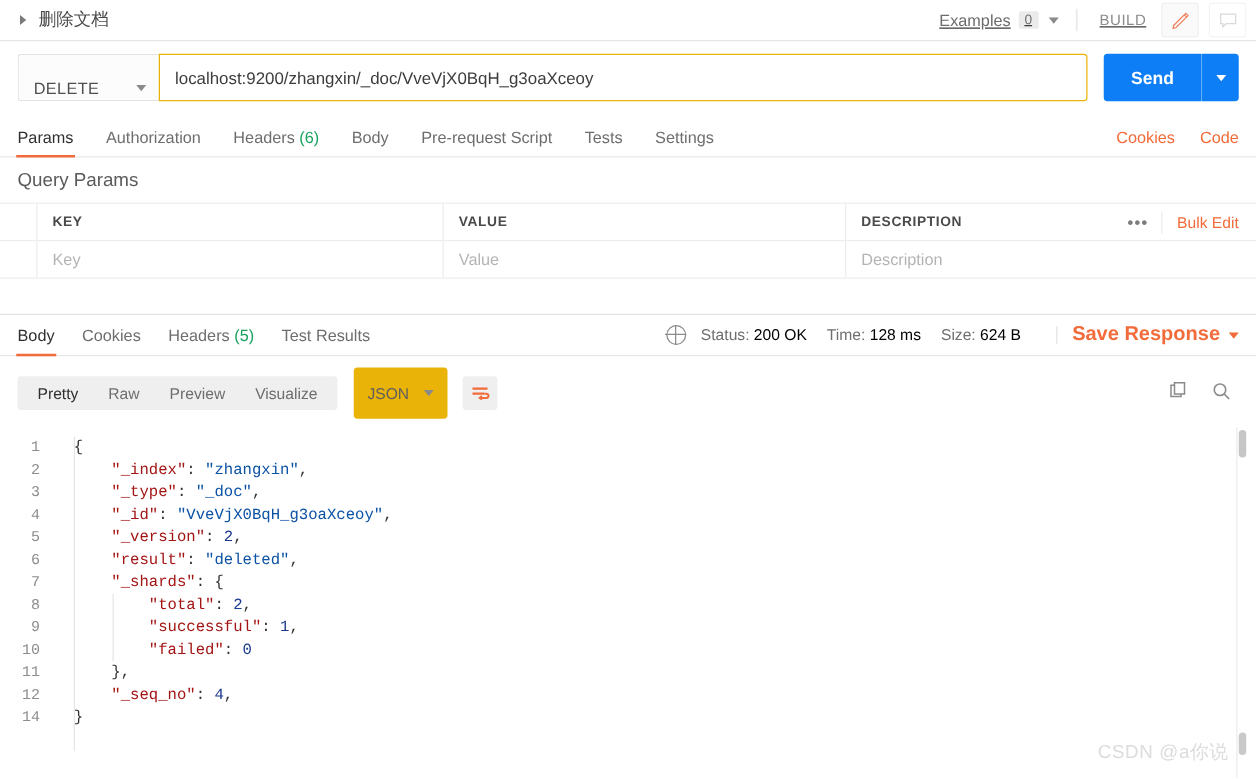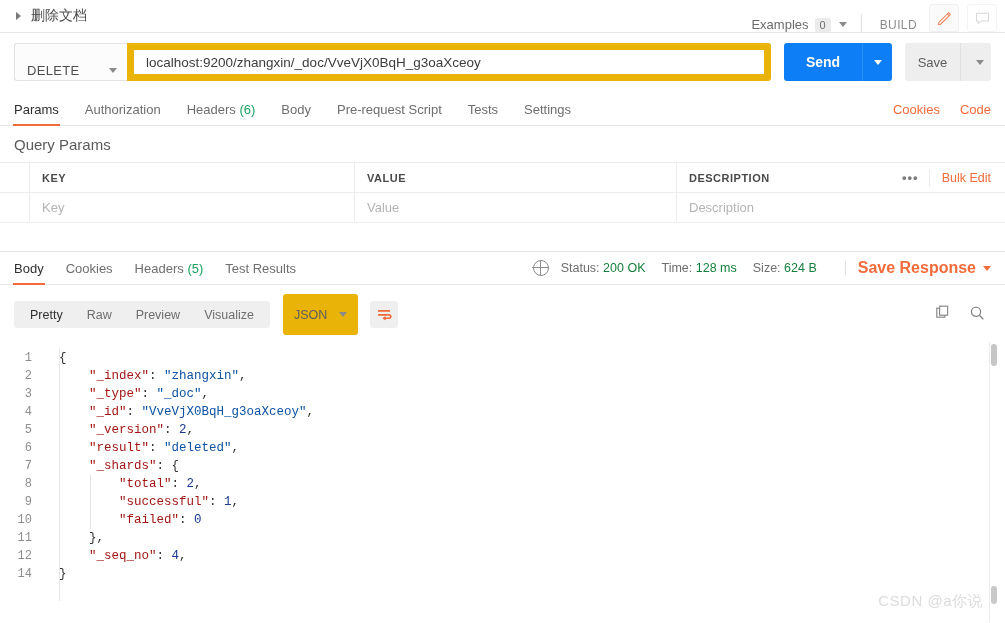--- a/index.html
+++ b/index.html
@@ -39,23 +39,24 @@
     border-top: 4px solid transparent;
     border-bottom: 4px solid transparent;
   }
   .title-text {
     font-size: 14px;
     color: #4a4a4a;
   }
   .titlebar-right {
     margin-left: auto;
     display: flex;
-    align-items: flex-end;
+    align-items: center;
     gap: 0px;
     height: 100%;
+    text-decoration: underline;
   }
   .examples-label {
     font-size: 13px;
     color: #6b6b6b;
   }
   .examples-count {
     display: inline-block;
     background: #ebebeb;
     color: #707070;
     font-size: 11px;
@@ -114,21 +115,21 @@
   }
   .method-text {
     font-size: 13px;
     color: #4f4f4f;
     letter-spacing: .3px;
   }
   .method-select .caret-down { margin-left: auto; }
   .url-input {
     flex: 1;
     height: 38px;
-    border: 7px solid #eab308;
+    border: 1px solid #eab308;
     border-radius: 0 3px 3px 0;
     background: #ffffff;
     display: flex;
     align-items: center;
     padding: 0 12px;
     box-sizing: border-box;
     font-size: 13.5px;
     color: #3c3c3c;
     overflow: hidden;
     white-space: nowrap;
@@ -314,21 +315,21 @@
   }
   .globe::after {
     content: "";
     position: absolute;
     left: -1.4px; right: -1.4px; top: 50%;
     height: 0;
     margin-top: -0.7px;
     border-top: 1.4px solid #8c8c8c;
   }
   .stat { margin-right: 16px; }
-  .stat .v { color: #15803d; text-align: right; }
+  .stat .v { color: #000000; text-align: right; }
   .res-right .vsep { margin: 0 12px; height: 14px; }
   .save-resp { color: #f26b3a; font-weight: bold; font-size: 16px; }
   .save-resp-caret {
     width: 0; height: 0;
     border-left: 4px solid transparent;
     border-right: 4px solid transparent;
     border-top: 5px solid #f26b3a;
     margin-left: 7px;
   }
 
@@ -482,26 +483,20 @@
     <span class="method-text">DELETE</span>
     <span class="caret-down"></span>
   </div>
   <div class="url-input" title="Enter request URL">localhost:9200/zhangxin/_doc/VveVjX0BqH_g3oaXceoy</div>
   <div class="send-group">
     <div class="send-btn">Send</div>
     <div class="send-caret">
       <span class="caret-down"></span>
     </div>
   </div>
-  <div class="save-group">
-    <div class="save-btn">Save</div>
-    <div class="save-caret">
-      <span class="caret-down"></span>
-    </div>
-  </div>
 </div>
 
 <div class="req-tabs">
   <div class="tab active">
     <span>Params</span>
   </div>
   <div class="tab">
     <span>Authorization</span>
   </div>
   <div class="tab">

